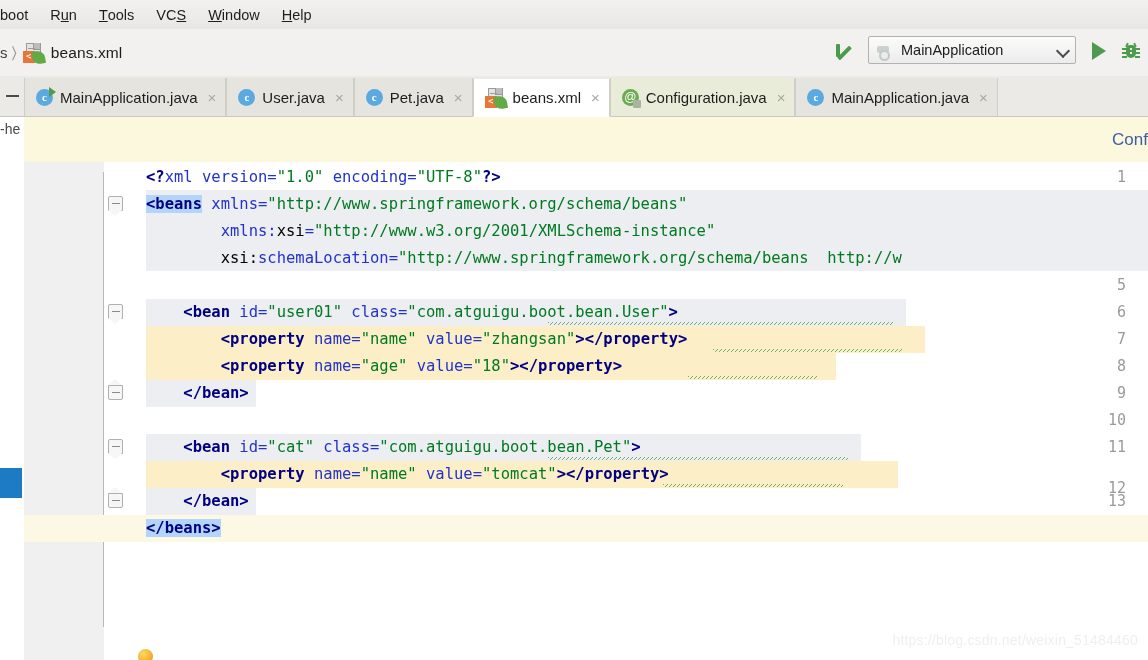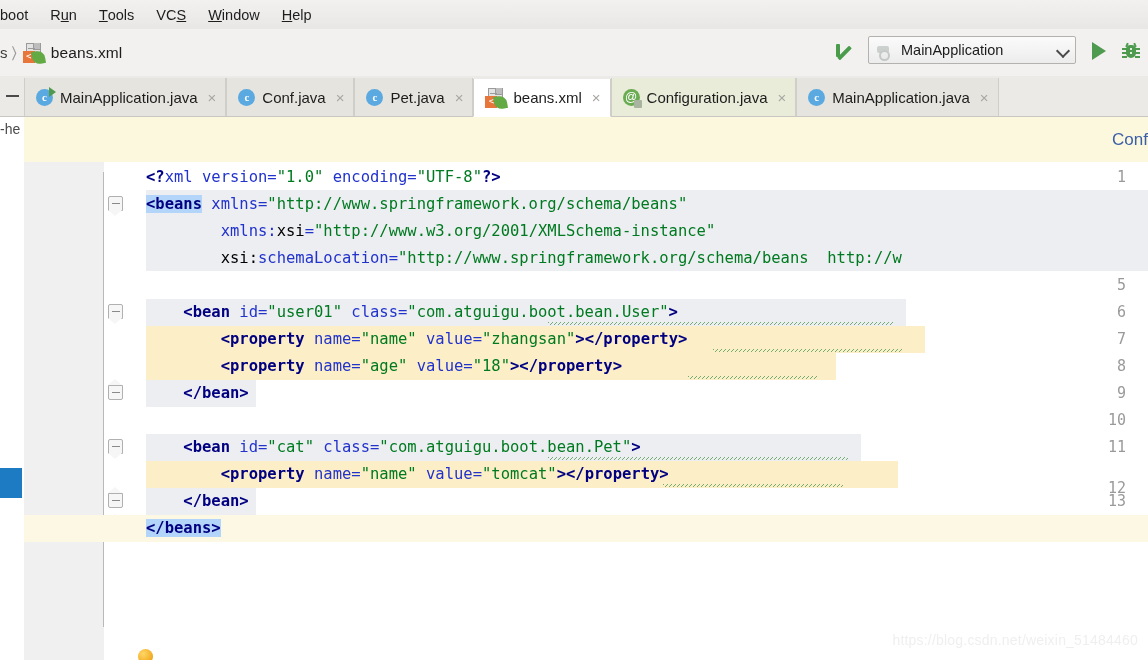--- a/index.html
+++ b/index.html
@@ -292,21 +292,21 @@
       <span class="minus-glyph"></span>
     </div>
     <div id="tabs-host" style="display:flex;align-items:flex-end;">
         <div class="tab java">
           <span class="ico-c run">c</span>
           <span class="tname">MainApplication.java</span>
           <span class="xclose">×</span>
         </div>
         <div class="tab java">
           <span class="ico-c">c</span>
-          <span class="tname">Conf.java</span>
+          <span class="tname">User.java</span>
           <span class="xclose">×</span>
         </div>
         <div class="tab java">
           <span class="ico-c">c</span>
           <span class="tname">Pet.java</span>
           <span class="xclose">×</span>
         </div>
         <div class="tab active">
           <span class="spring-ico">
             <span class="sheet"></span>

